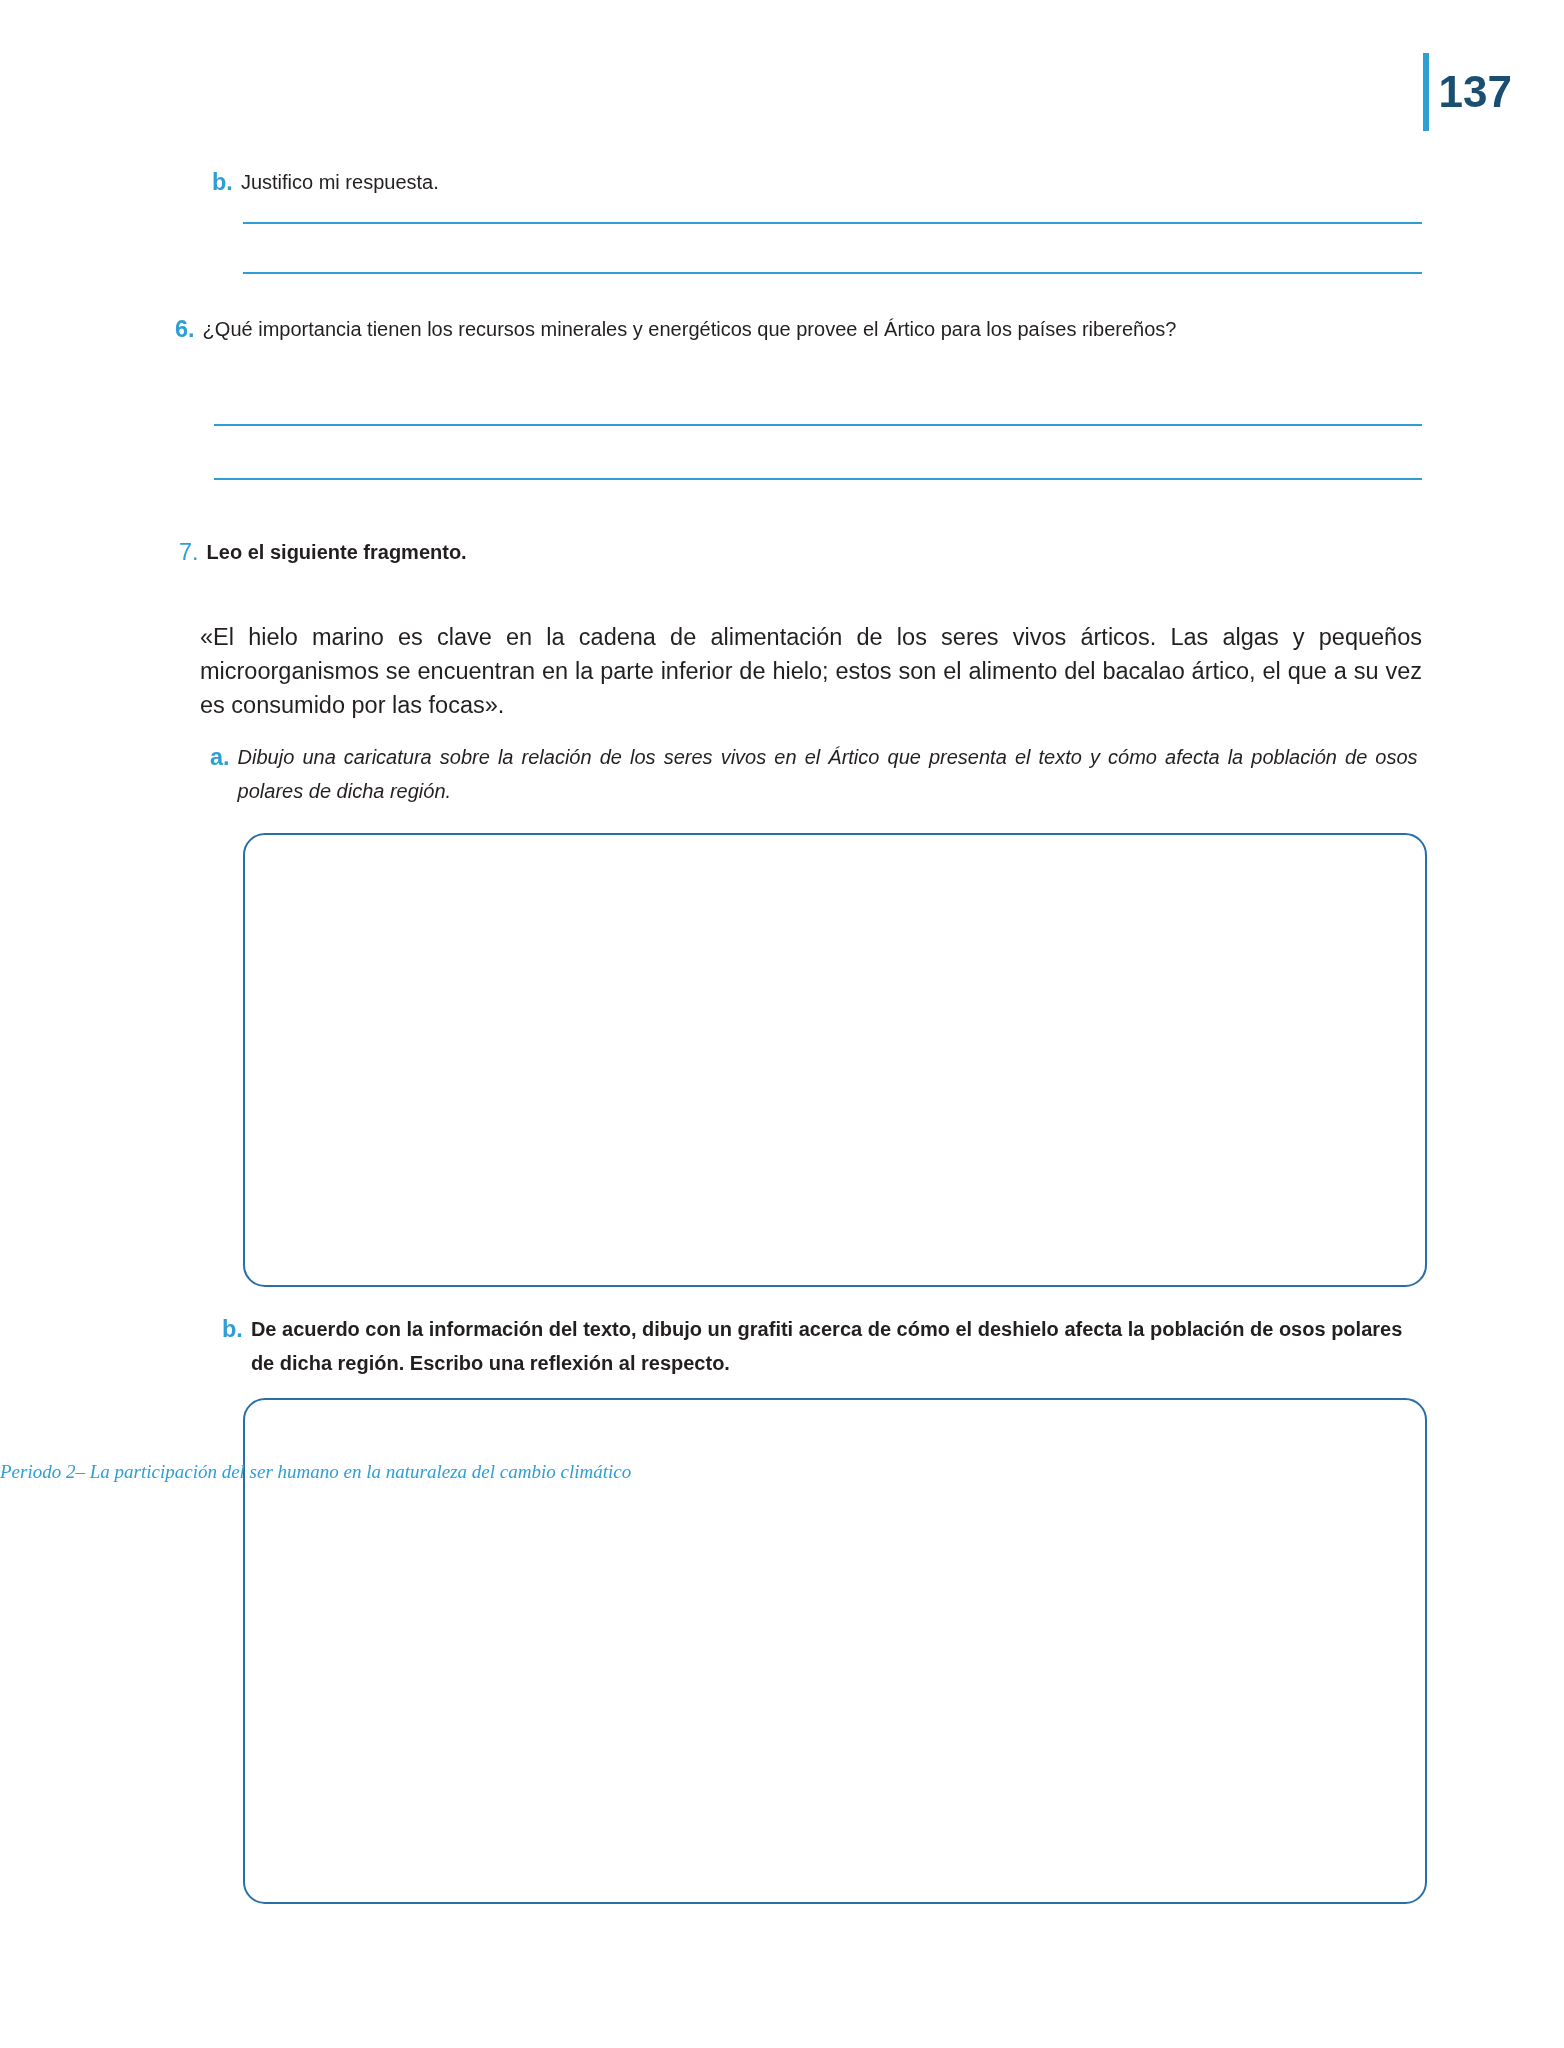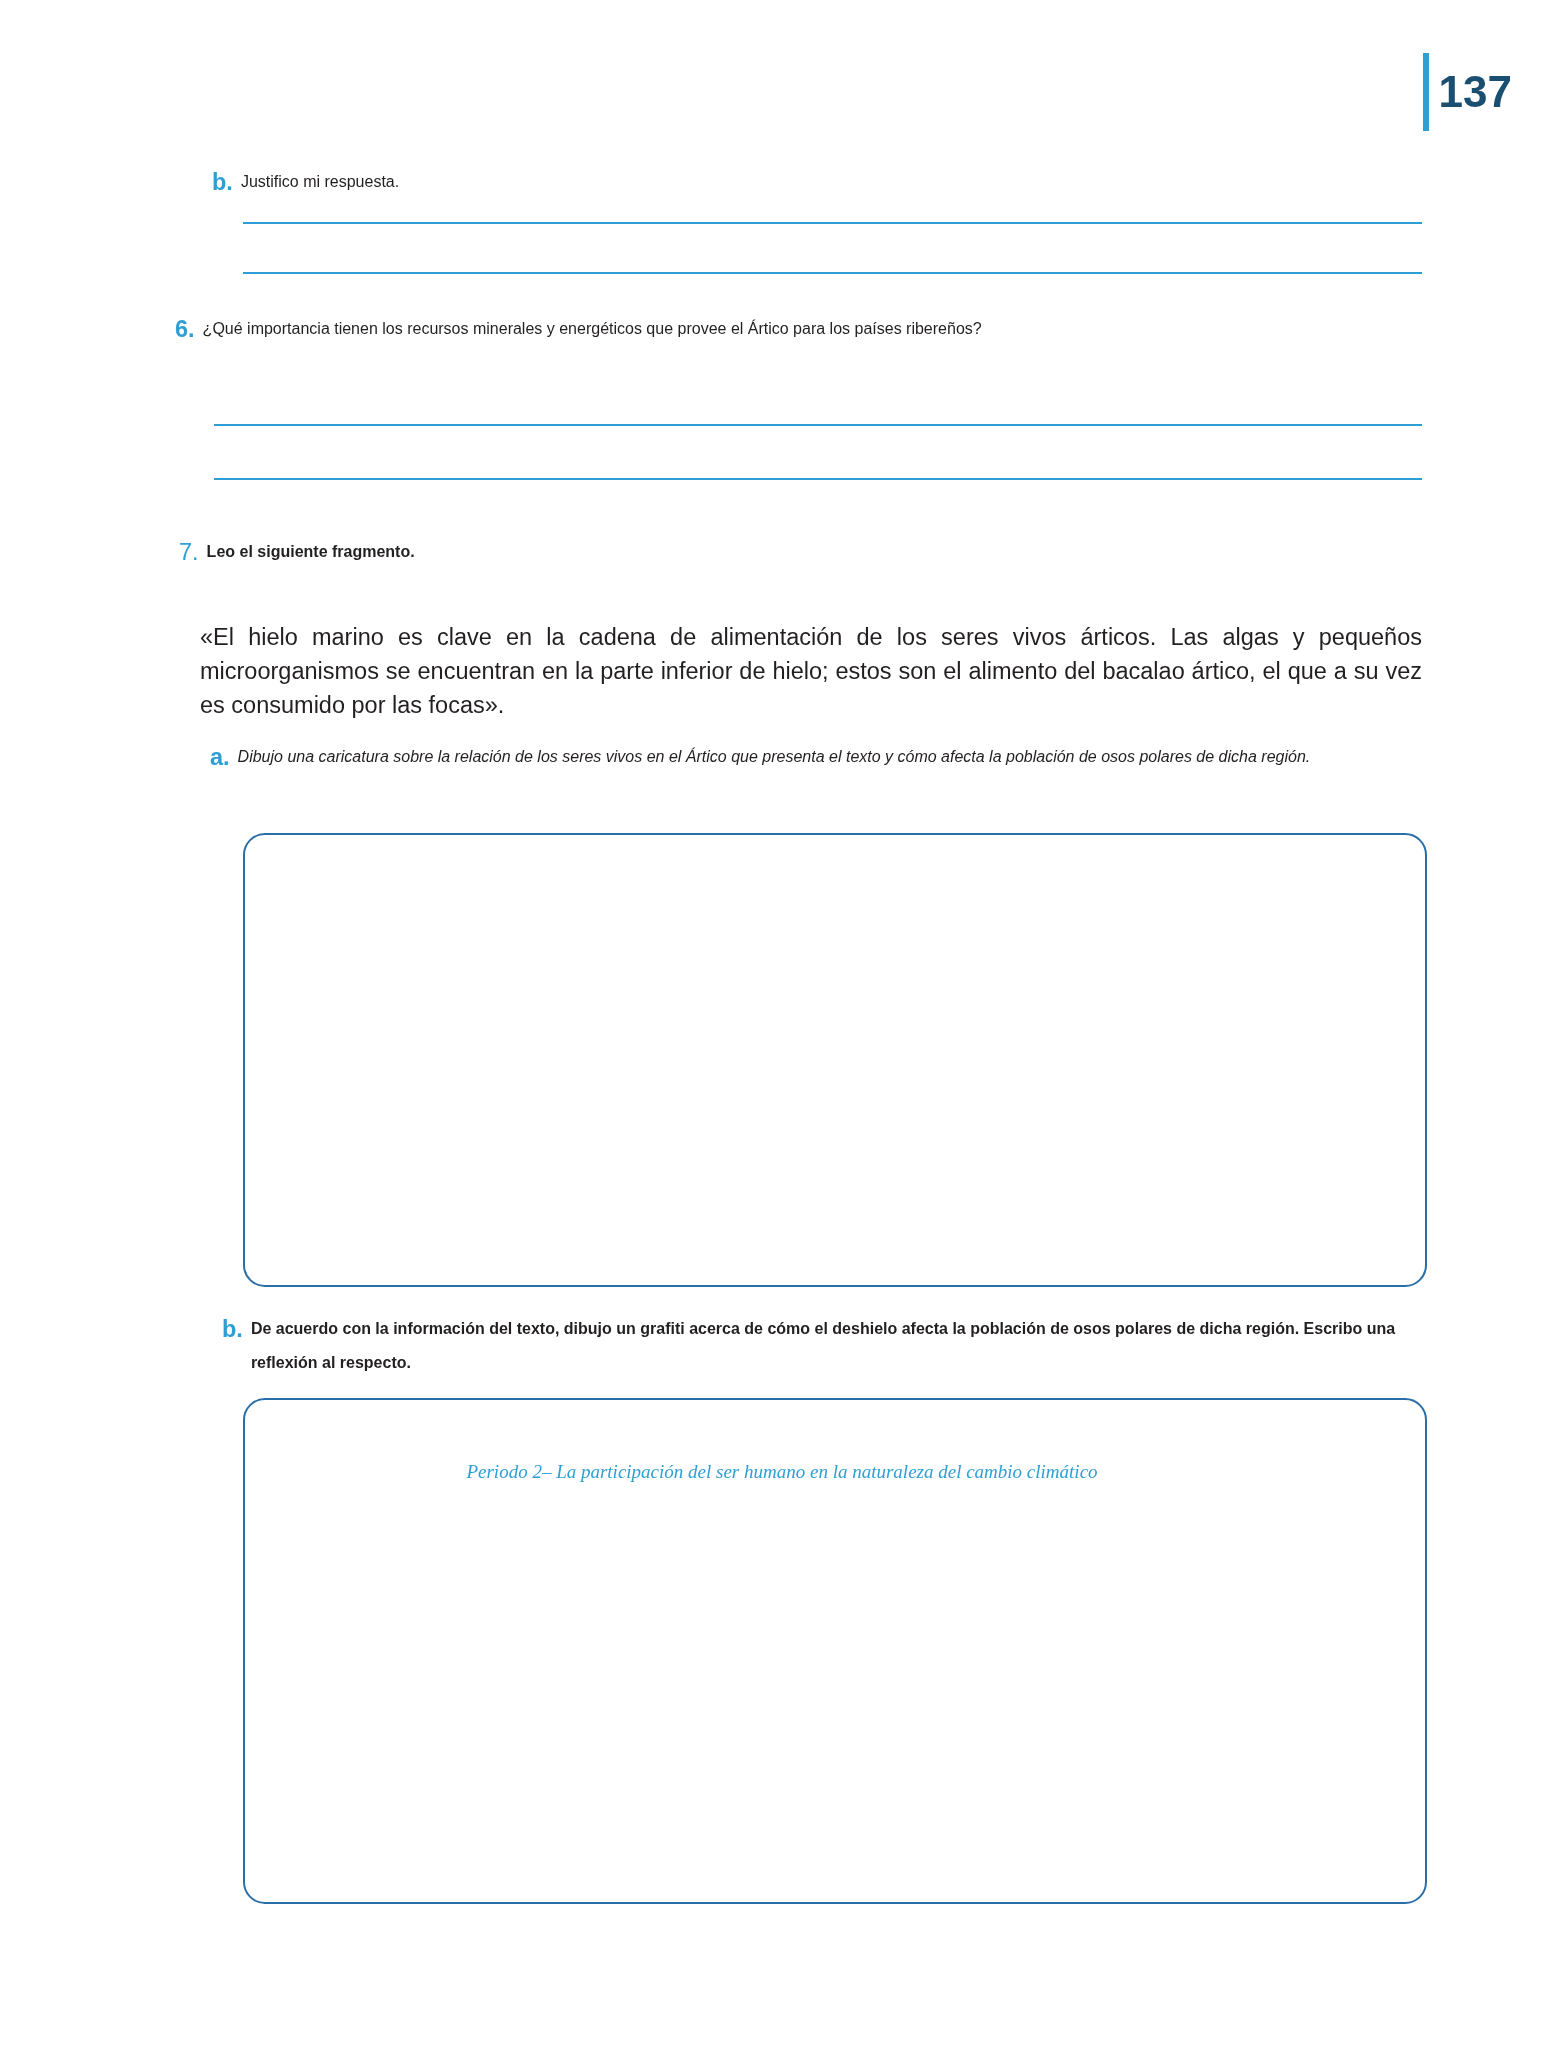--- a/index.html
+++ b/index.html
@@ -59,21 +59,21 @@
     font-size: 23.5px;
     line-height: 34px;
     font-weight: bold;
     white-space: nowrap;
     margin-right: 8px;
   }
   .q-num.plain {
     font-weight: normal;
   }
   .q-text {
-    font-size: 16px;
+    font-size: 20px;
     line-height: 34px;
     color: #231f20;
   }
   .q-text.bold {
     font-weight: bold;
   }
 
   
   .ans-line {
     position: absolute;
@@ -98,21 +98,21 @@
     border-radius: 22px;
     background: #ffffff;
   }
 
   
   .footer {
     position: absolute;
     bottom: 62px;
     left: 0;
     width: 1564px;
-    text-align: center;
+    text-align: left;
     font-family: "Liberation Serif", serif;
     font-style: italic;
     font-size: 19px;
     color: #2e9fd4;
   }
 </style>
 </head>
 <body>
 
 <div class="page">

